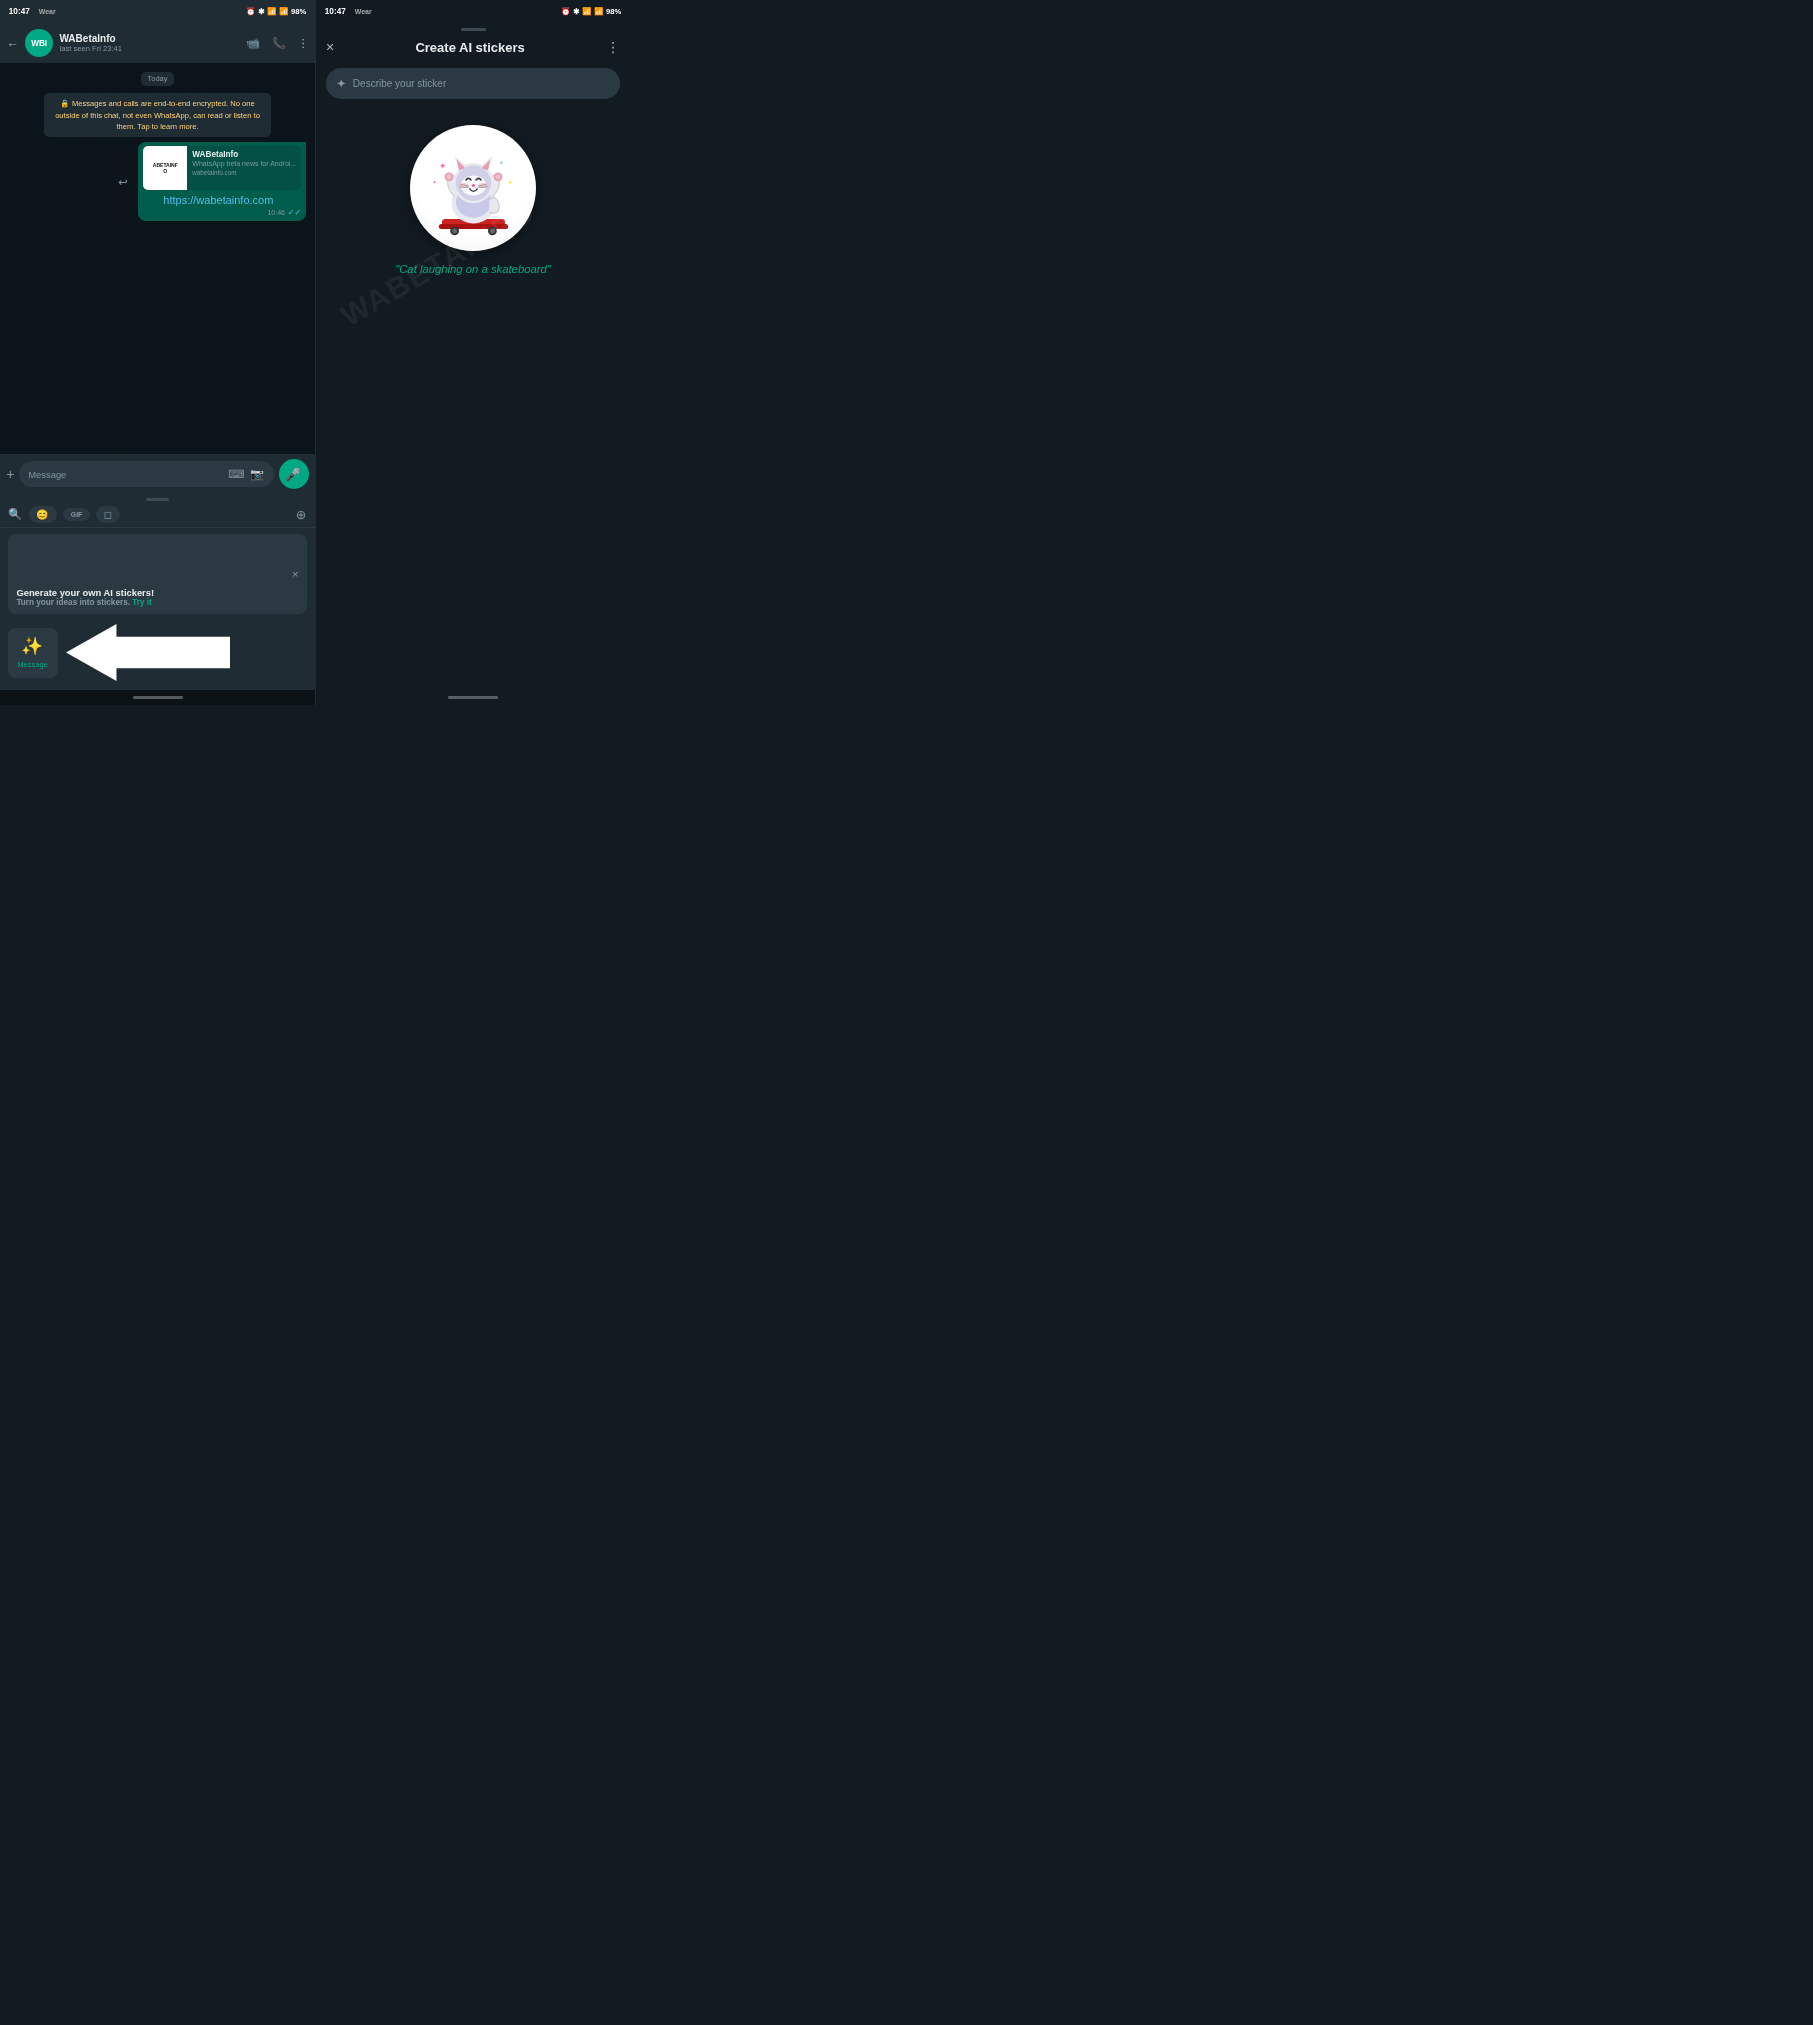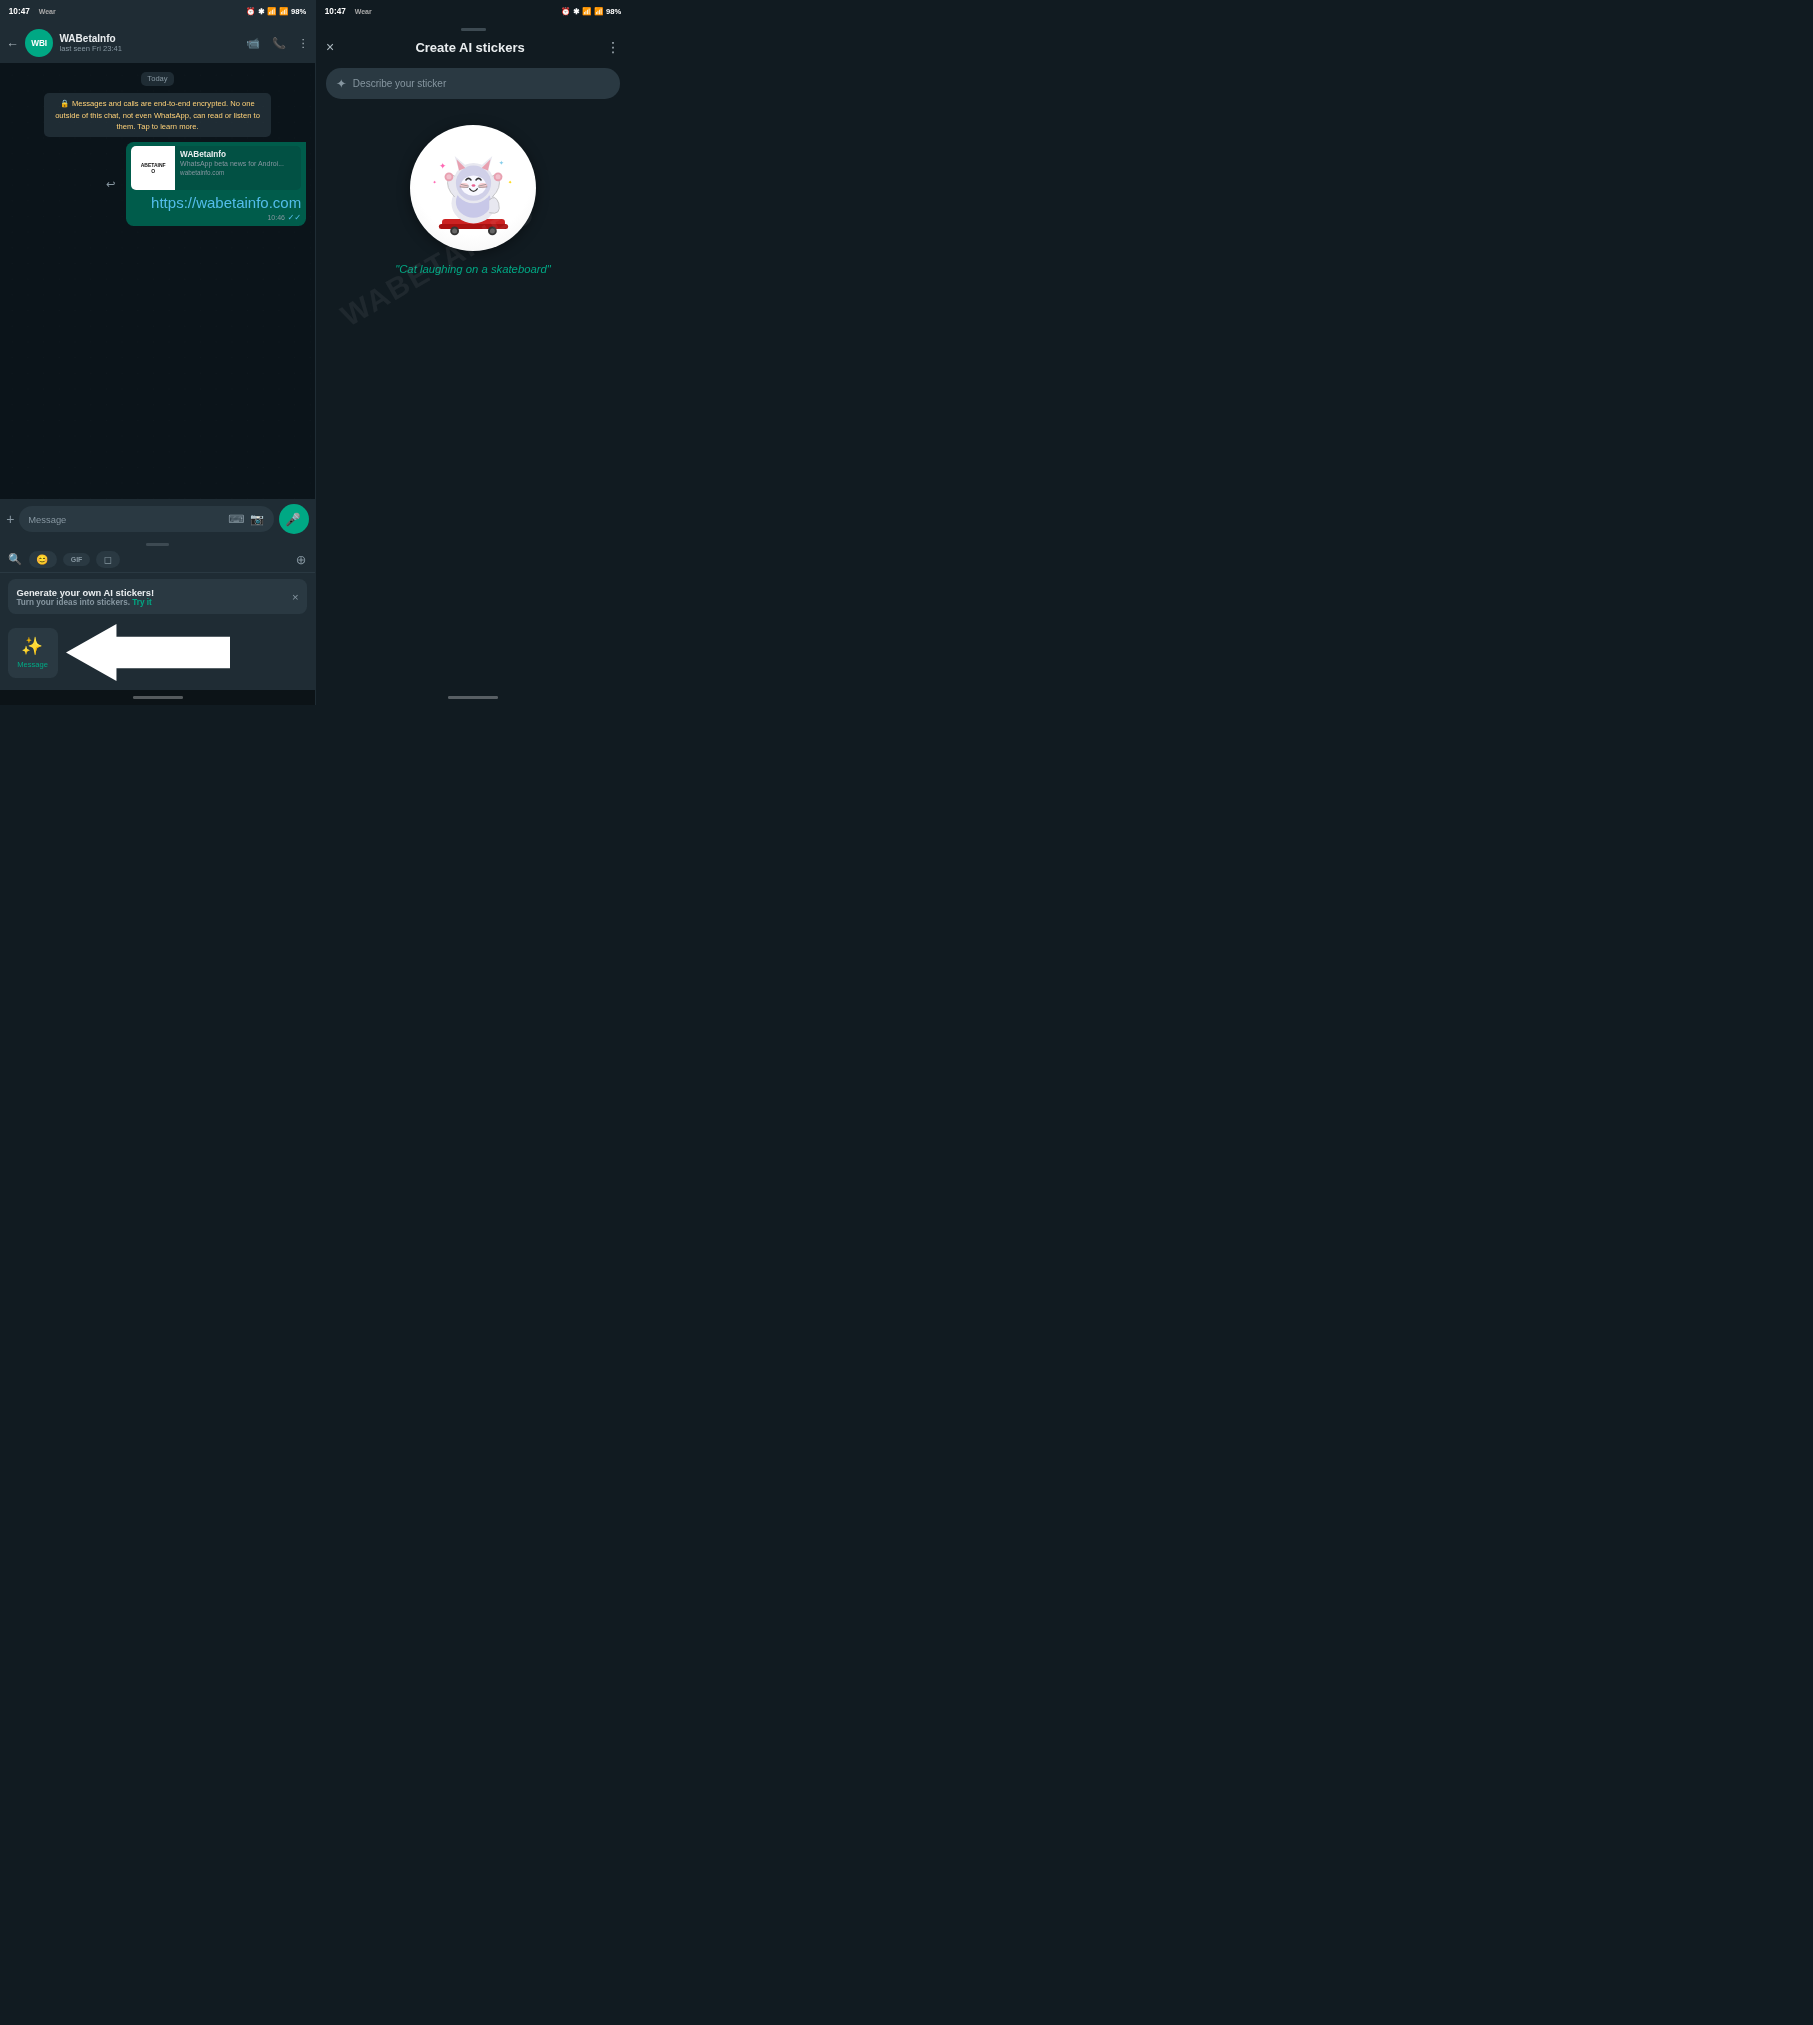--- a/index.html
+++ b/index.html
@@ -150,21 +150,21 @@
     .link-preview-text {
       padding: 3.8px 5px;
       display: flex;
       flex-direction: column;
       gap: 1.3px;
     }
     .link-preview-title { color: #e9edef; font-size: 8.2px; font-weight: 600; }
     .link-preview-desc { color: #8696a0; font-size: 7px; }
     .link-preview-url { color: #8696a0; font-size: 6.3px; }
 
-    .bubble-link { color: #53bdeb; font-size: 15px; text-decoration: none; padding-left: 20px; }
+    .bubble-link { color: #53bdeb; font-size: 11px; text-decoration: none; padding-left: 20px; }
     .bubble-time {
       display: flex;
       justify-content: flex-end;
       align-items: center;
       gap: 2.5px;
       color: #8696a0;
       font-size: 7px;
       margin-top: 1.3px;
     }
     .tick { color: #53bdeb; font-size: 8.2px; }
@@ -243,21 +243,21 @@
     .sticker-banner {
       background: #2a3942;
       margin: 6.3px 7.6px;
       border-radius: 7.6px;
       padding: 7.6px 8.8px;
       display: flex;
       align-items: center;
       justify-content: space-between;
     }
     .banner-text {}
-    .banner-title { color: #e9edef; font-size: 9.4px; font-weight: 600; }
+    .banner-title { color: #e9edef; font-size: 9.4px; font-weight: 600; margin-top: 45px; }
     .banner-sub { color: #8696a0; font-size: 8.2px; font-weight: bold; }
     .banner-try { color: #00a884; font-size: 8.2px; cursor: pointer; }
     .banner-close { color: #8696a0; font-size: 11.3px; cursor: pointer; }
 
     .sticker-create-row {
       padding: 3.8px 7.6px 8.8px 7.6px;
       display: flex;
       align-items: center;
       gap: 8.8px;
     }

